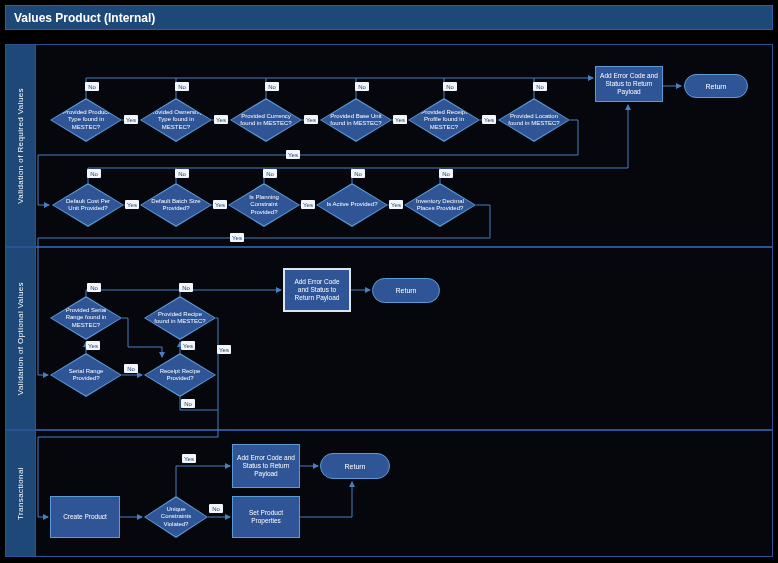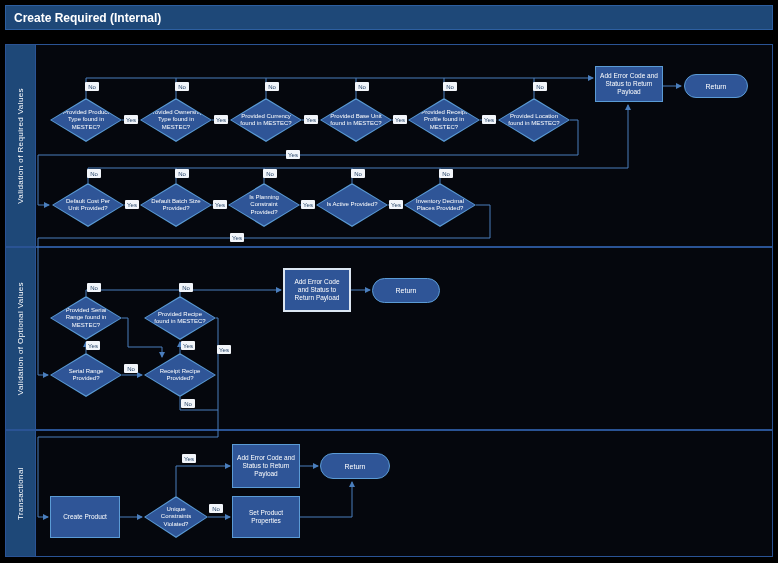--- a/index.html
+++ b/index.html
@@ -40,21 +40,21 @@
     position:absolute; z-index:4; width:14px; height:9px; background:#f2f5fa; color:#17375e;
     font-size:6px; font-style:normal; display:flex; align-items:center; justify-content:center;
     border-radius:1px;
   }
 </style>
 </head>
 <body>
 
 <div id="canvas">
 
-  <div id="titlebar">Create Required (Internal)</div>
+  <div id="titlebar">Values Product (Internal)</div>
 
   <div class="lane" style="top:44px; height:203px;">
     <div class="lane-label">
       <span>Validation of Required Values</span>
     </div>
   </div>
   <div class="lane" style="top:247px; height:183px;">
     <div class="lane-label">
       <span>Validation of Optional Values</span>
     </div>

